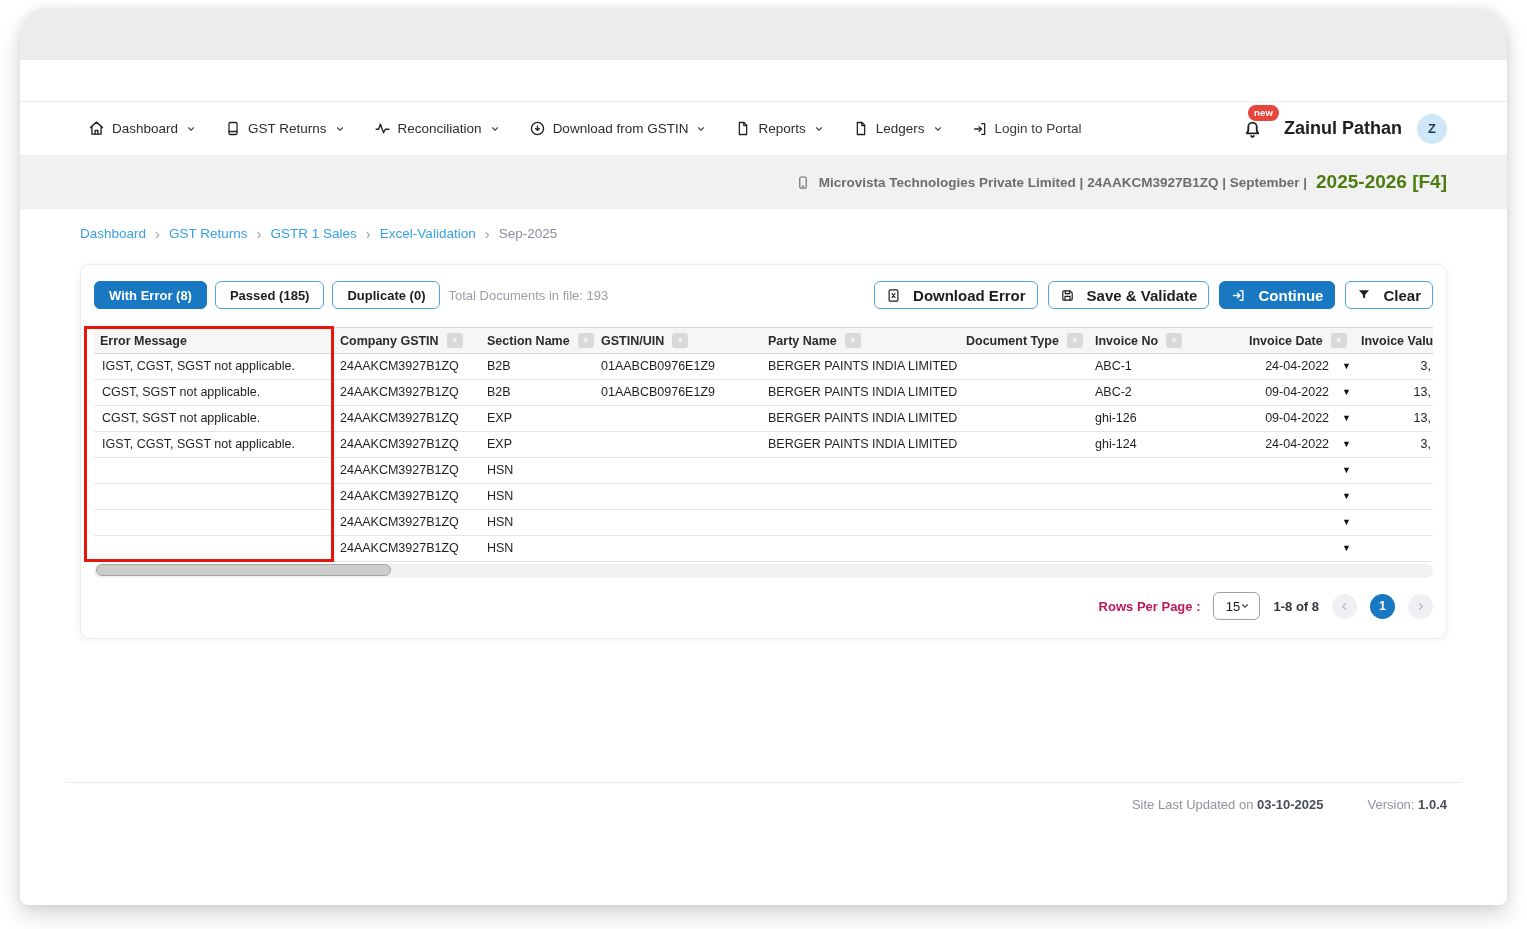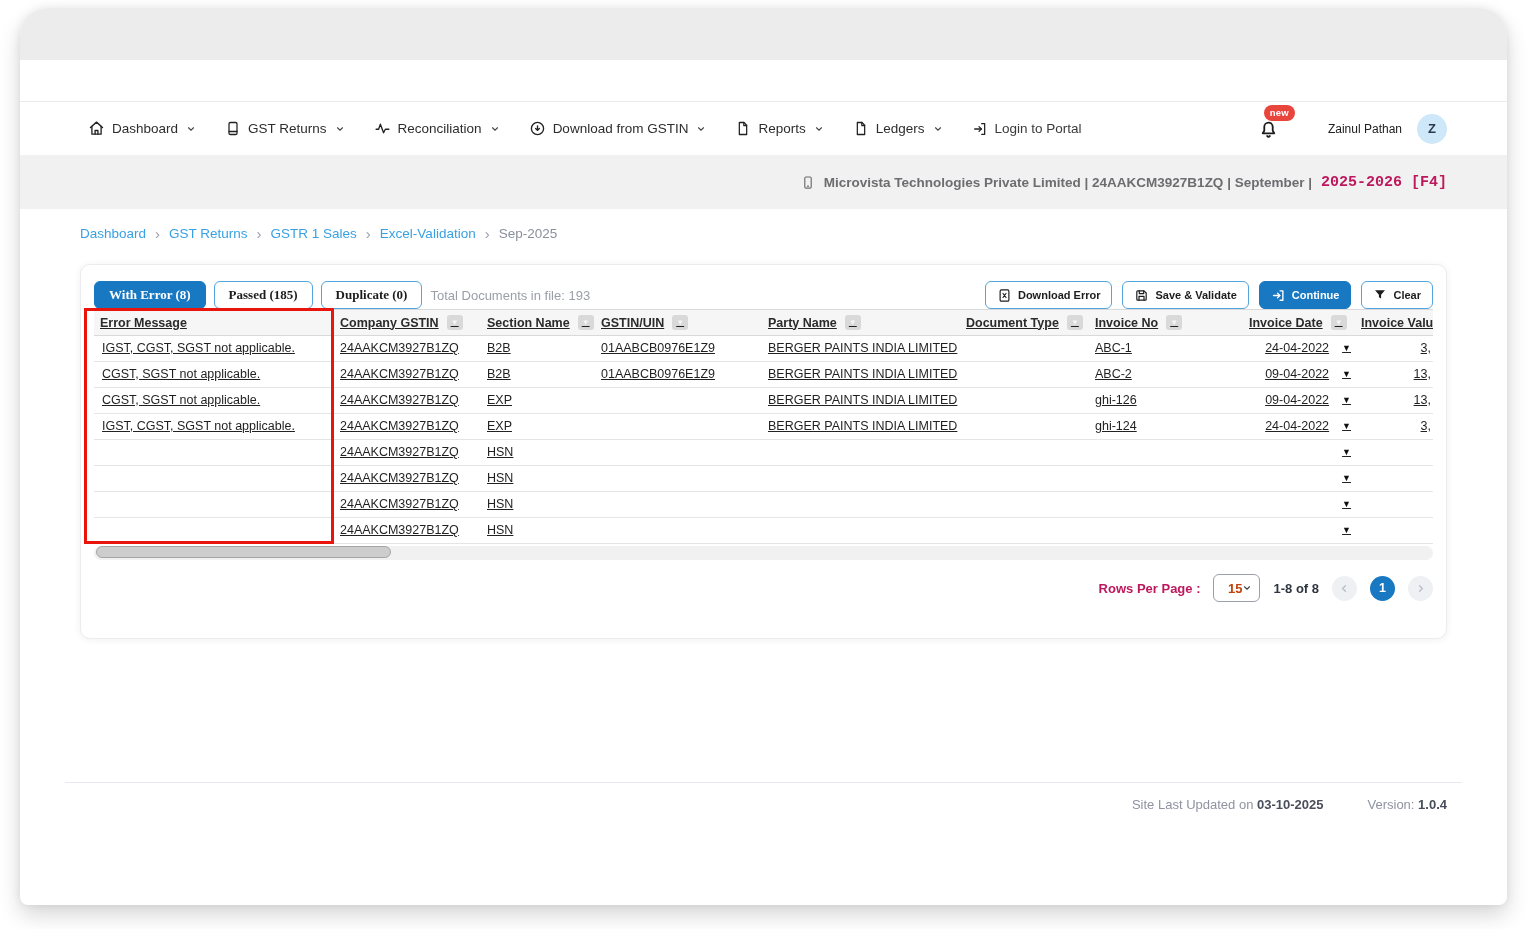--- a/index.html
+++ b/index.html
@@ -20,56 +20,56 @@
     border-top:1px solid #ebebeb; background:#fff;
   }
   .nav-item{ display:flex; align-items:center; gap:7px; margin-right:29px; cursor:pointer;
     font-size:13.5px; font-weight:500; color:#2d2d2d; white-space:nowrap; }
   .nav-item .nicon{ color:#222; }
   .chev{ color:#444; margin-left:1px; }
   .nav-right{ margin-left:auto; display:flex; align-items:center; }
   .bell-wrap{ position:relative; margin-right:20px; color:#1d1d1d; }
   .new-badge{ position:absolute; top:-12px; right:-15px; background:#e8453c; color:#fff;
     font-size:9.5px; font-weight:700; padding:2px 6px 3px; border-radius:9px; letter-spacing:.2px; }
-  .user-name{ font-size:12px; font-weight:400; color:#202020;margin-left:28px; }
+  .user-name{ font-size:18px; font-weight:700; color:#202020; }
   .avatar{ width:30px; height:30px; border-radius:50%; background:#cfe8f9; color:#2b3a4a;
     display:flex; align-items:center; justify-content:center; font-size:13px; font-weight:600; margin-left:15px; }
 
   
   .company-bar{ height:54px; background:#f1f1f2; display:flex; align-items:center;
     justify-content:flex-end; padding-right:60px; gap:9px; }
   .company-bar .cicon{ color:#6d6d70; }
   .company-text{ font-size:13.5px; font-weight:600; color:#6d6d70; }
-  .fy-link{ font-size:15px; font-weight:700; color:#be185d; cursor:pointer;font-family:Liberation Mono, monospace; }
+  .fy-link{ font-size:19px; font-weight:700; color:#4d7c0f; cursor:pointer; }
 
   
   .breadcrumb{ display:flex; align-items:center; margin:14px 60px 0; height:20px; font-size:13.5px; }
   .crumb-group{ display:flex; align-items:center; }
   .crumb-link{ color:#38a1e3; text-decoration:none; cursor:pointer; font-weight:500; }
   .crumb-sep{ color:#9aa0ab; margin:0 9px; font-size:15px; line-height:1; }
   .crumb-current{ color:#8a8f9c; font-weight:500; }
 
   
   .card{ margin:21px 60px 0; height:375px; background:#fff; border:1px solid #ececf0;
     border-radius:10px; box-shadow:0 1px 7px rgba(40,40,60,.07); padding:16px 13px 0; }
 
   .toolbar{ display:flex; align-items:center; }
   .tab{ height:28px; padding:0 14px; margin-right:8px; border-radius:6px; cursor:pointer;
     border:1.5px solid #53a5dd; background:#fff; color:#1d1d1d;
-    font-size:13px; font-weight:600; font-family:Liberation Serif, serif; }
+    font-size:13px; font-weight:600; font-family:Liberation Sans, sans-serif; }
   .tab.active{ background:#1878c2; border-color:#1878c2; color:#fff; }
   .total-label{ font-size:13px; color:#9a9ea8; font-weight:500; }
   .actions{ margin-left:auto; display:flex; align-items:center; gap:10px; }
   .act-btn{ height:28px; padding:0 11px; border-radius:6px; cursor:pointer; display:flex;
-    align-items:center; gap:6px; border:1.5px solid #53a5dd; background:#fff; color:#1d1d1d;
-    font-size:11px; font-weight:600; font-family:inherit; white-space:nowrap; }
+    align-items:center; gap:12px; border:1.5px solid #53a5dd; background:#fff; color:#1d1d1d;
+    font-size:15px; font-weight:600; font-family:inherit; white-space:nowrap; }
   .act-btn.primary{ background:#1878c2; border-color:#1878c2; color:#fff; }
 
   
-  .table-wrap{ position:relative;text-decoration:underline; }
+  .table-wrap{ margin-top:18px; position:relative; }
   .grid-row{ display:grid; grid-template-columns:240px 147px 114px 167px 198px 129px 154px 112px 78px; }
   .thead-row{ background:#f6f6f7; border-top:1px solid #d9d9dc; border-bottom:1px solid #d9d9dc; height:27px; }
   .th{ display:flex; align-items:center; gap:8px; padding:0 6px; overflow:hidden; }
   .th-label{ font-size:12.5px; font-weight:700; color:#2b2b2b; white-space:nowrap; }
   .filter-box{ width:16px; height:15px; flex:0 0 16px; background:#d9d9d9; border-radius:3px;
     color:#f5f5f5; font-size:8px; display:flex; align-items:center; justify-content:center; cursor:pointer; }
   .tr{ height:26px; border-bottom:1px solid #e5e5e8; background:#fff; }
   .td{ font-size:12.5px; color:#1f1f1f; line-height:25px; padding:0 6px; white-space:nowrap; overflow:hidden; }
   .td.c1{ padding-left:8px; }
   .td.c8{ display:flex; align-items:center; justify-content:flex-end; gap:13px; padding-right:4px; }
@@ -80,22 +80,22 @@
 
   
   .hscroll{ margin-top:2px; height:14px; background:#f1f1f1; border-radius:7px; }
   .hthumb{ width:295px; height:12px; margin:1px 0 0 2px; background:#cdcdcd;
     border:1px solid #a6a6a6; border-radius:7px; cursor:grab; }
 
   
   .pagination{ margin-top:14px; display:flex; align-items:center; justify-content:flex-end; gap:13px; }
   .rpp-label{ font-size:13px; font-weight:600; color:#be185d; }
   .select-box{ width:47px; height:28px; border:1px solid #9aa0aa; border-radius:6px; display:flex;
-    align-items:center; justify-content:flex-end; padding:0 7px 0 9px; cursor:pointer;
-    font-size:13px; font-weight:700; color:#c2410c; background:#fff; }
+    align-items:center; justify-content:center; padding:0 7px 0 9px; cursor:pointer;
+    font-size:13px; font-weight:400; color:#0f172a; background:#fff; }
   .range-label{ font-size:13px; font-weight:600; color:#2f3440; }
   .page-circle{ width:25px; height:25px; border-radius:50%; display:flex; align-items:center;
     justify-content:center; cursor:pointer; border:none; font-family:inherit; }
   .page-circle.nav-arrow{ background:#eef0f3; color:#b9bfc9; }
   .page-circle.current{ background:#1878c2; color:#fff; font-size:12.5px; font-weight:700; }
 
   
   .footer-sep{ margin:143px 45px 0; border-top:1px solid #e9e9ef; }
   .footer-row{ margin-top:14px; padding-right:60px; display:flex; justify-content:flex-end; gap:44px; }
   .foot-text{ font-size:13px; color:#8f93a0; }

